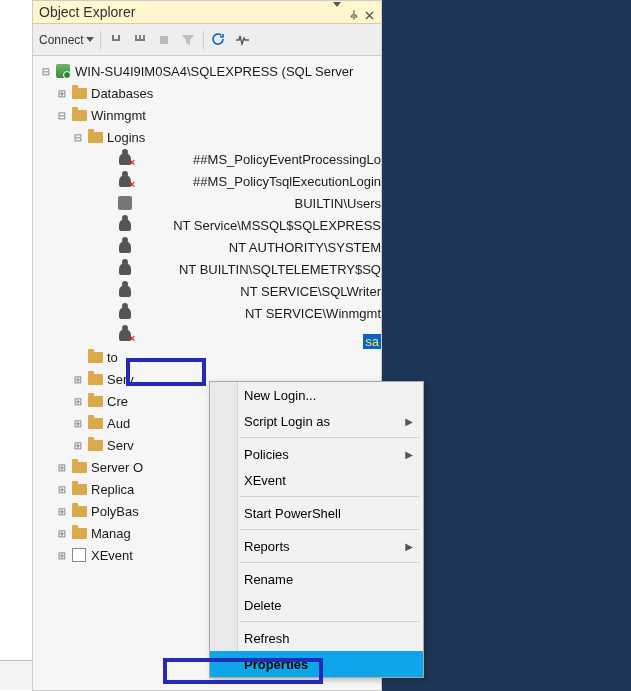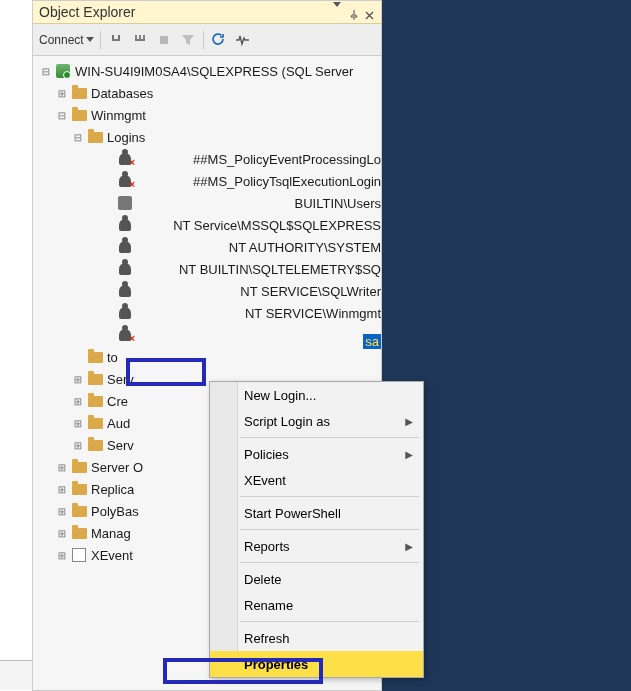--- a/index.html
+++ b/index.html
@@ -44,21 +44,21 @@
   .hl-props { position: absolute; left: 163px; top: 658px; width: 160px; height: 26px; border: 4px solid #2429b8; pointer-events: none; z-index: 30; }
 
   
   .ctx {
     position: absolute; left: 160px; top: 380px; width: 215px;
     background: #f2f2f2; border: 1px solid #a8a8a8; box-shadow: 2px 2px 6px rgba(0,0,0,.25);
     font-size: 13px; z-index: 20; margin-left: 16px;
   }
   .ctx .gutter { position: absolute; left: 0; top: 0; bottom: 0; width: 28px; background: #e9e9e9; border-right: 1px solid #d6d6d6; }
   .ctx-item { position: relative; height: 26px; display: flex; align-items: center; padding-left: 34px; padding-right: 10px; cursor: pointer; }
-  .ctx-item.hover { background: #fde047; }
+  .ctx-item.hover { background: #0ea5e9; }
   .ctx-sep { height: 1px; margin: 3px 4px 3px 30px; background: #cfcfcf; }
   .ctx-arrow { margin-left: auto; font-size: 10px; color: #555; }
 
   
   .left-stub { position: absolute; left: 0; top: 660px; width: 32px; height: 30px; border-top: 1px solid #bbb; background: #f4f4f4; }
   .tri-down { width: 0; height: 0; border-left: 4px solid transparent; border-right: 4px solid transparent; border-top: 5px solid #555; }
 </style>
 </head>
 <body>
 
@@ -314,24 +314,24 @@
           <div class="ctx-item">
             <span>Start PowerShell</span>
           </div>
           <div class="ctx-sep"></div>
           <div class="ctx-item">
             <span>Reports</span>
             <span class="ctx-arrow">▶</span>
           </div>
           <div class="ctx-sep"></div>
           <div class="ctx-item">
+            <span>Rename</span>
+          </div>
+          <div class="ctx-item">
             <span>Delete</span>
-          </div>
-          <div class="ctx-item">
-            <span>Rename</span>
           </div>
           <div class="ctx-sep"></div>
           <div class="ctx-item">
             <span>Refresh</span>
           </div>
           <div class="ctx-item hover">
             <span style="font-weight: 700;">Properties</span>
           </div>
         </div>
     </div>

